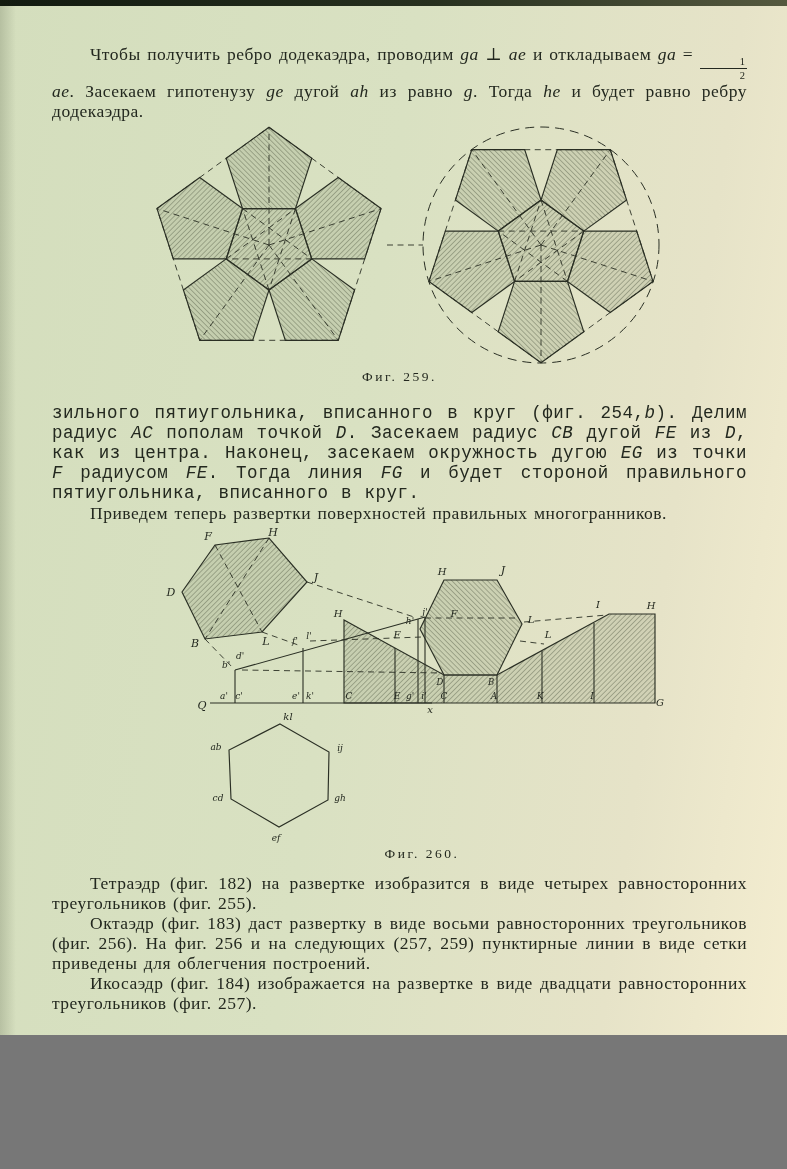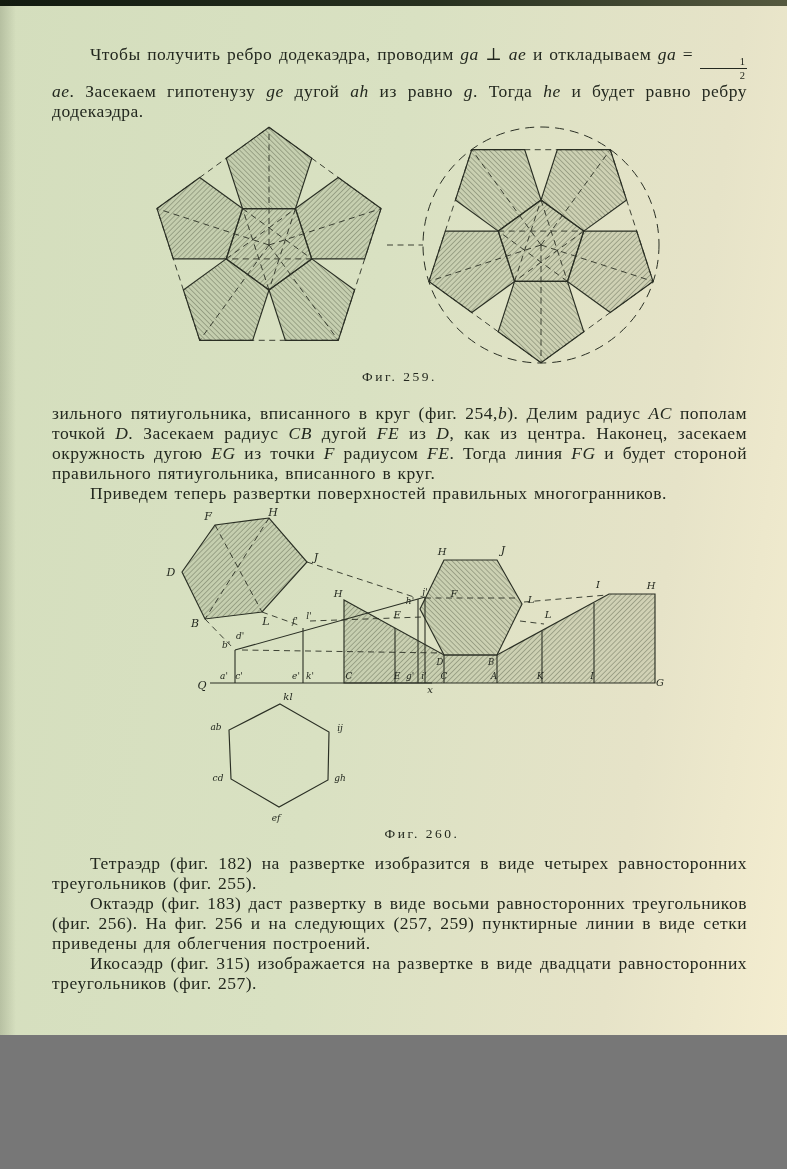--- a/index.html
+++ b/index.html
@@ -6,21 +6,21 @@
   .page{position:relative;width:787px;height:1035px;overflow:hidden;
     background:linear-gradient(98deg,#d4debd 0%,#d9e1c2 45%,#e6e3c8 80%,#f4edd0 100%);
     font-family:"Liberation Serif","DejaVu Serif",serif;color:#23281f;}
   .topband{position:absolute;top:0;left:0;right:0;height:6px;
     background:linear-gradient(90deg,#121a10,#27301f 55%,#55593f);}
   .gutter{position:absolute;left:0;top:0;bottom:0;width:16px;
     background:linear-gradient(90deg,rgba(25,35,15,.16),rgba(25,35,15,0));}
   .content{position:absolute;left:52px;top:44px;width:695px;}
   .para{margin:0;text-indent:38px;text-align:justify;
     font-size:17.5px;line-height:20px;letter-spacing:.5px;word-spacing:1.5px;}
-  .cont{text-indent:0;}
+  .cont{text-indent:0;font-family:Liberation Mono, monospace;}
   .it{font-style:italic;}
   .frac{display:inline-flex;flex-direction:column;align-items:center;
     vertical-align:-5px;font-size:10.5px;line-height:1.05;letter-spacing:0;}
   .frac .num{border-bottom:1px solid #23281f;padding:0 2px 1px;}
   .frac .den{padding-top:1px;}
   .fig{margin:4px 0 0;}
   .fig svg{display:block;}
   .fig259-svg{margin:0 auto;}
   .fig260-svg{margin-left:40px;}
   .figcap{text-align:center;font-size:13.5px;letter-spacing:2.5px;margin:4px 0 0;}
@@ -175,17 +175,17 @@
           <text x="248" y="224" font-size="9" font-style="italic" font-family="DejaVu Serif, serif" text-anchor="middle" fill="#23281f">ij</text>
           <text x="126" y="274" font-size="9" font-style="italic" font-family="DejaVu Serif, serif" text-anchor="middle" fill="#23281f">cd</text>
           <text x="248" y="274" font-size="9" font-style="italic" font-family="DejaVu Serif, serif" text-anchor="middle" fill="#23281f">gh</text>
           <text x="184" y="314" font-size="9" font-style="italic" font-family="DejaVu Serif, serif" text-anchor="middle" fill="#23281f">ef</text>
           <text x="330" y="331" font-size="13.5" letter-spacing="2.5" font-family="Liberation Serif, serif" text-anchor="middle" fill="#23281f">Фиг. 260.</text>
         </svg>
     </div>
 
     <p class="para sp2"><span>Тетраэдр (фиг. 182) на развертке изобразится в виде четырех равносторонних треугольников (фиг. 255).</span></p>
     <p class="para"><span>Октаэдр (фиг. 183) даст развертку в виде восьми равносторонних треугольников (фиг. 256). На фиг. 256 и на следующих (257, 259) пунктирные линии в виде сетки приведены для облегчения построений.</span></p>
-    <p class="para"><span>Икосаэдр (фиг. 315) изображается на развертке в виде двадцати равносторонних треугольников (фиг. 257).</span></p>
+    <p class="para"><span>Икосаэдр (фиг. 184) изображается на развертке в виде двадцати равносторонних треугольников (фиг. 257).</span></p>
   </div>
 
   <div class="pagenum">108</div>
 </div>
 
 </body></html>

